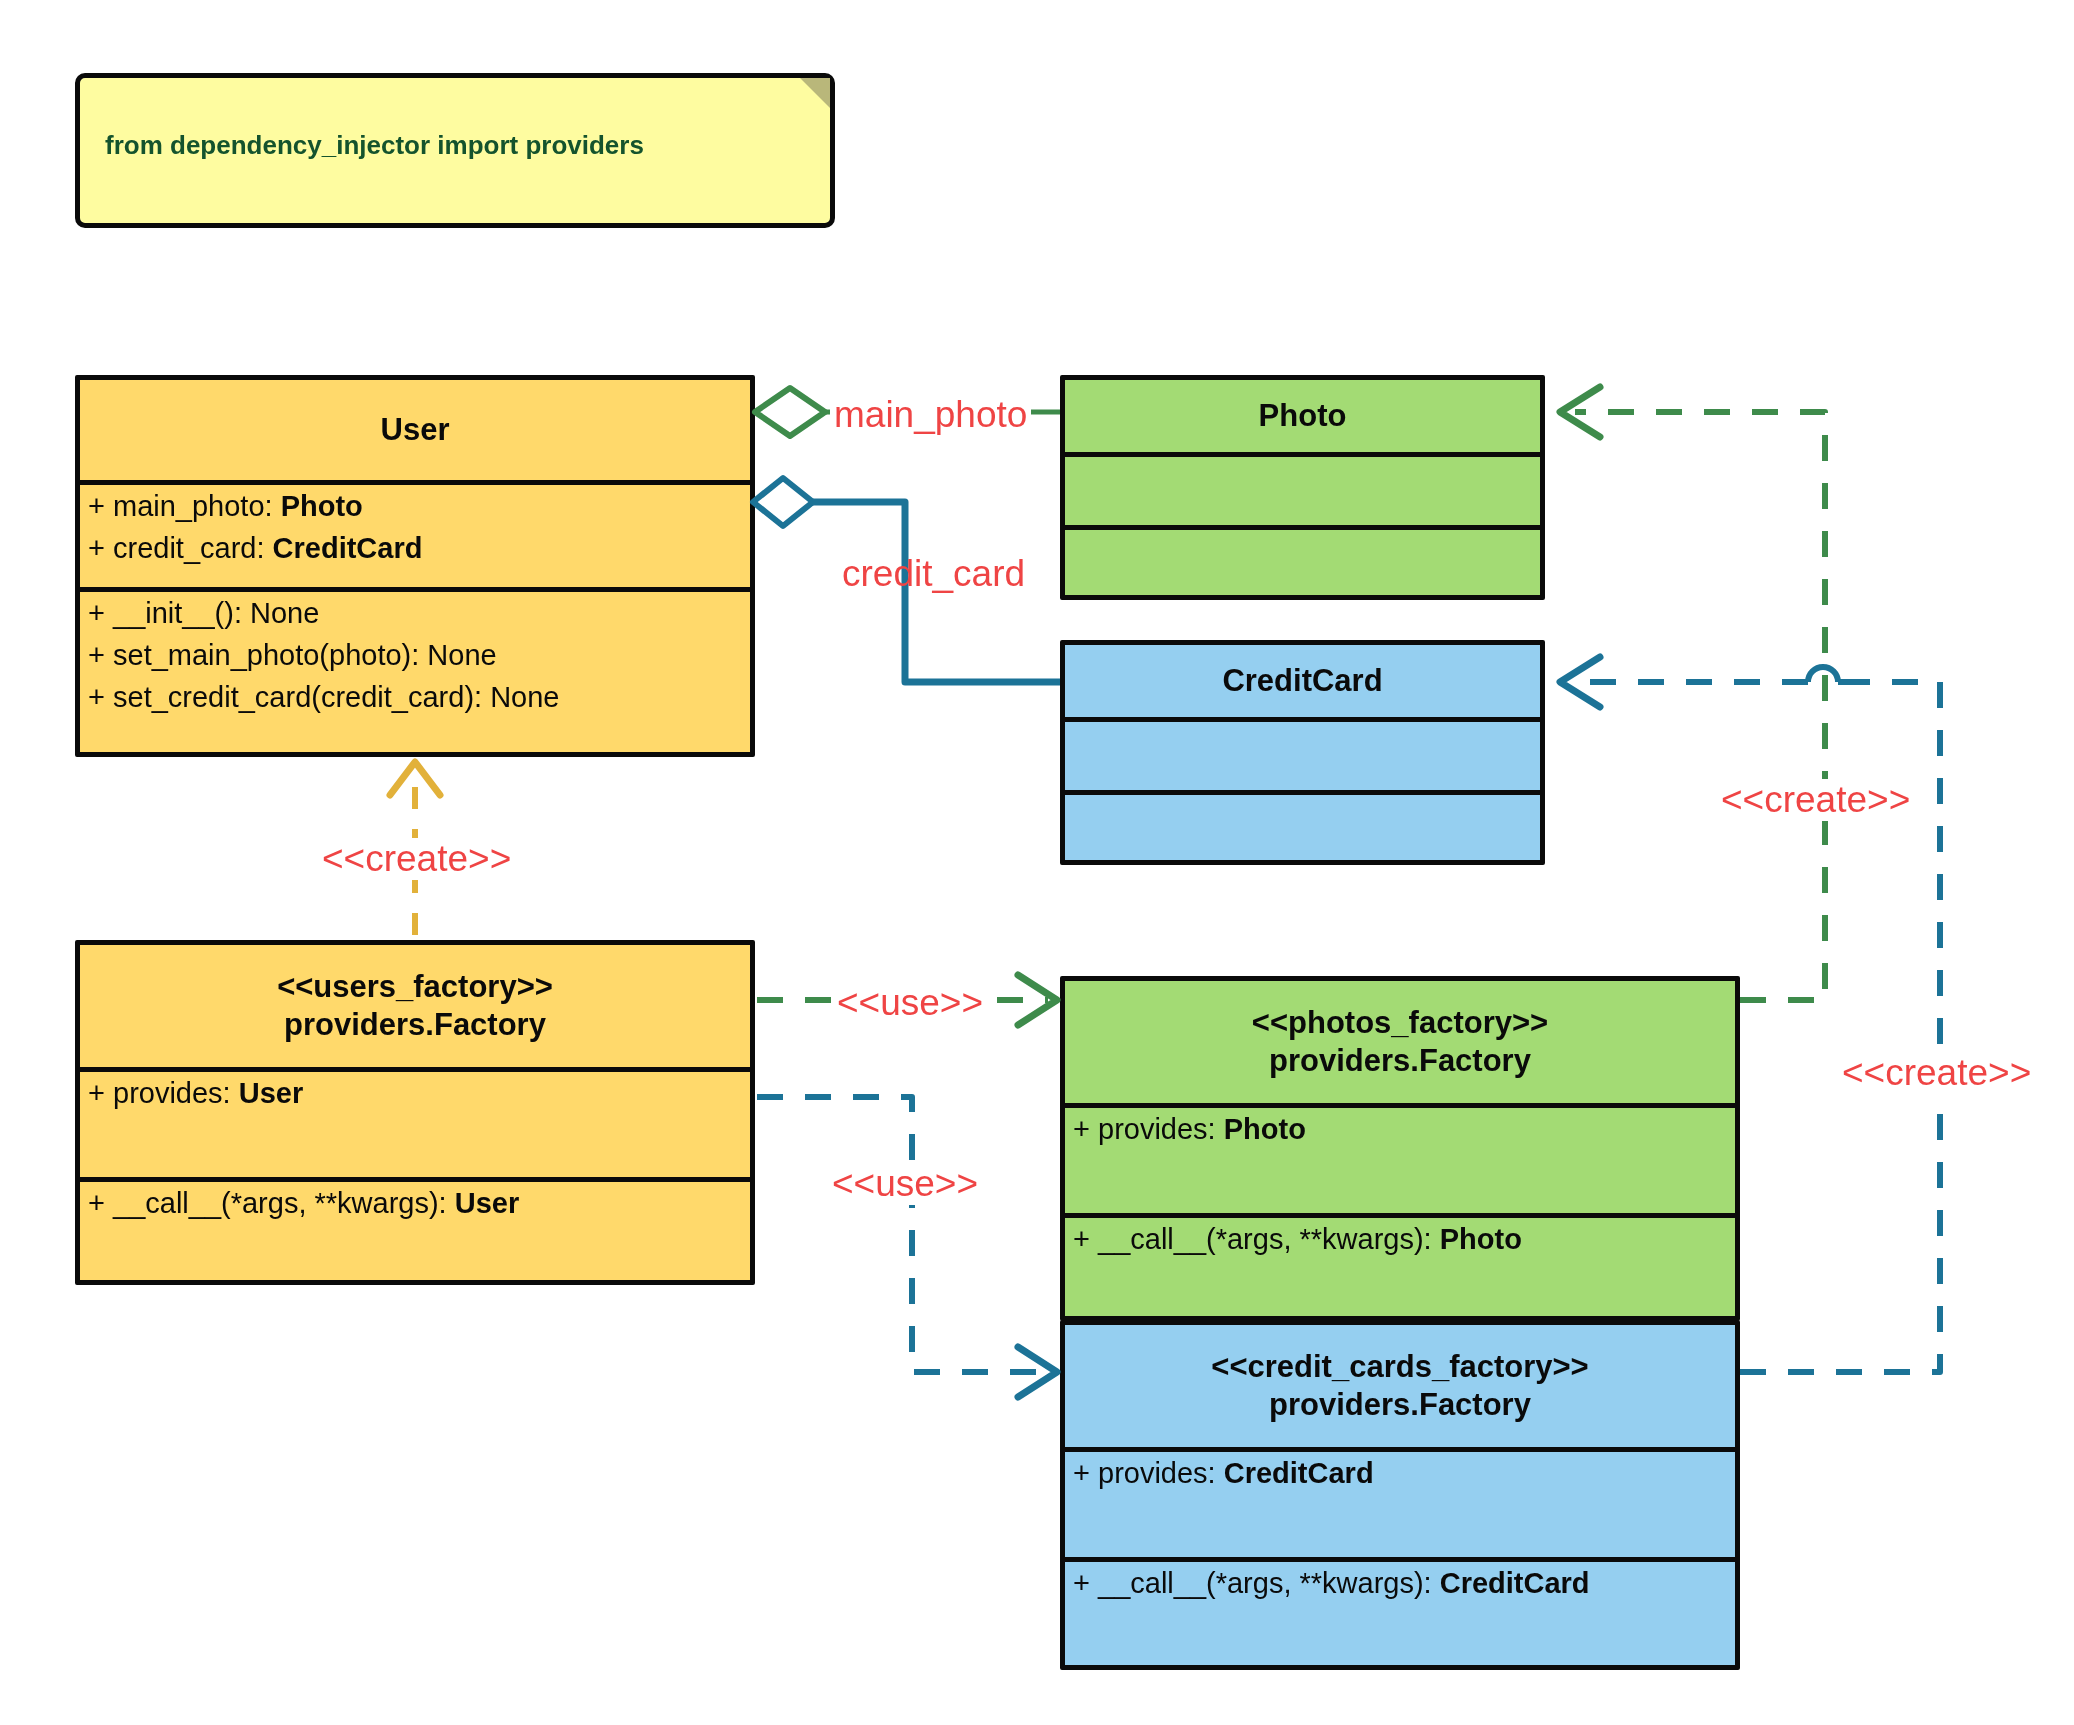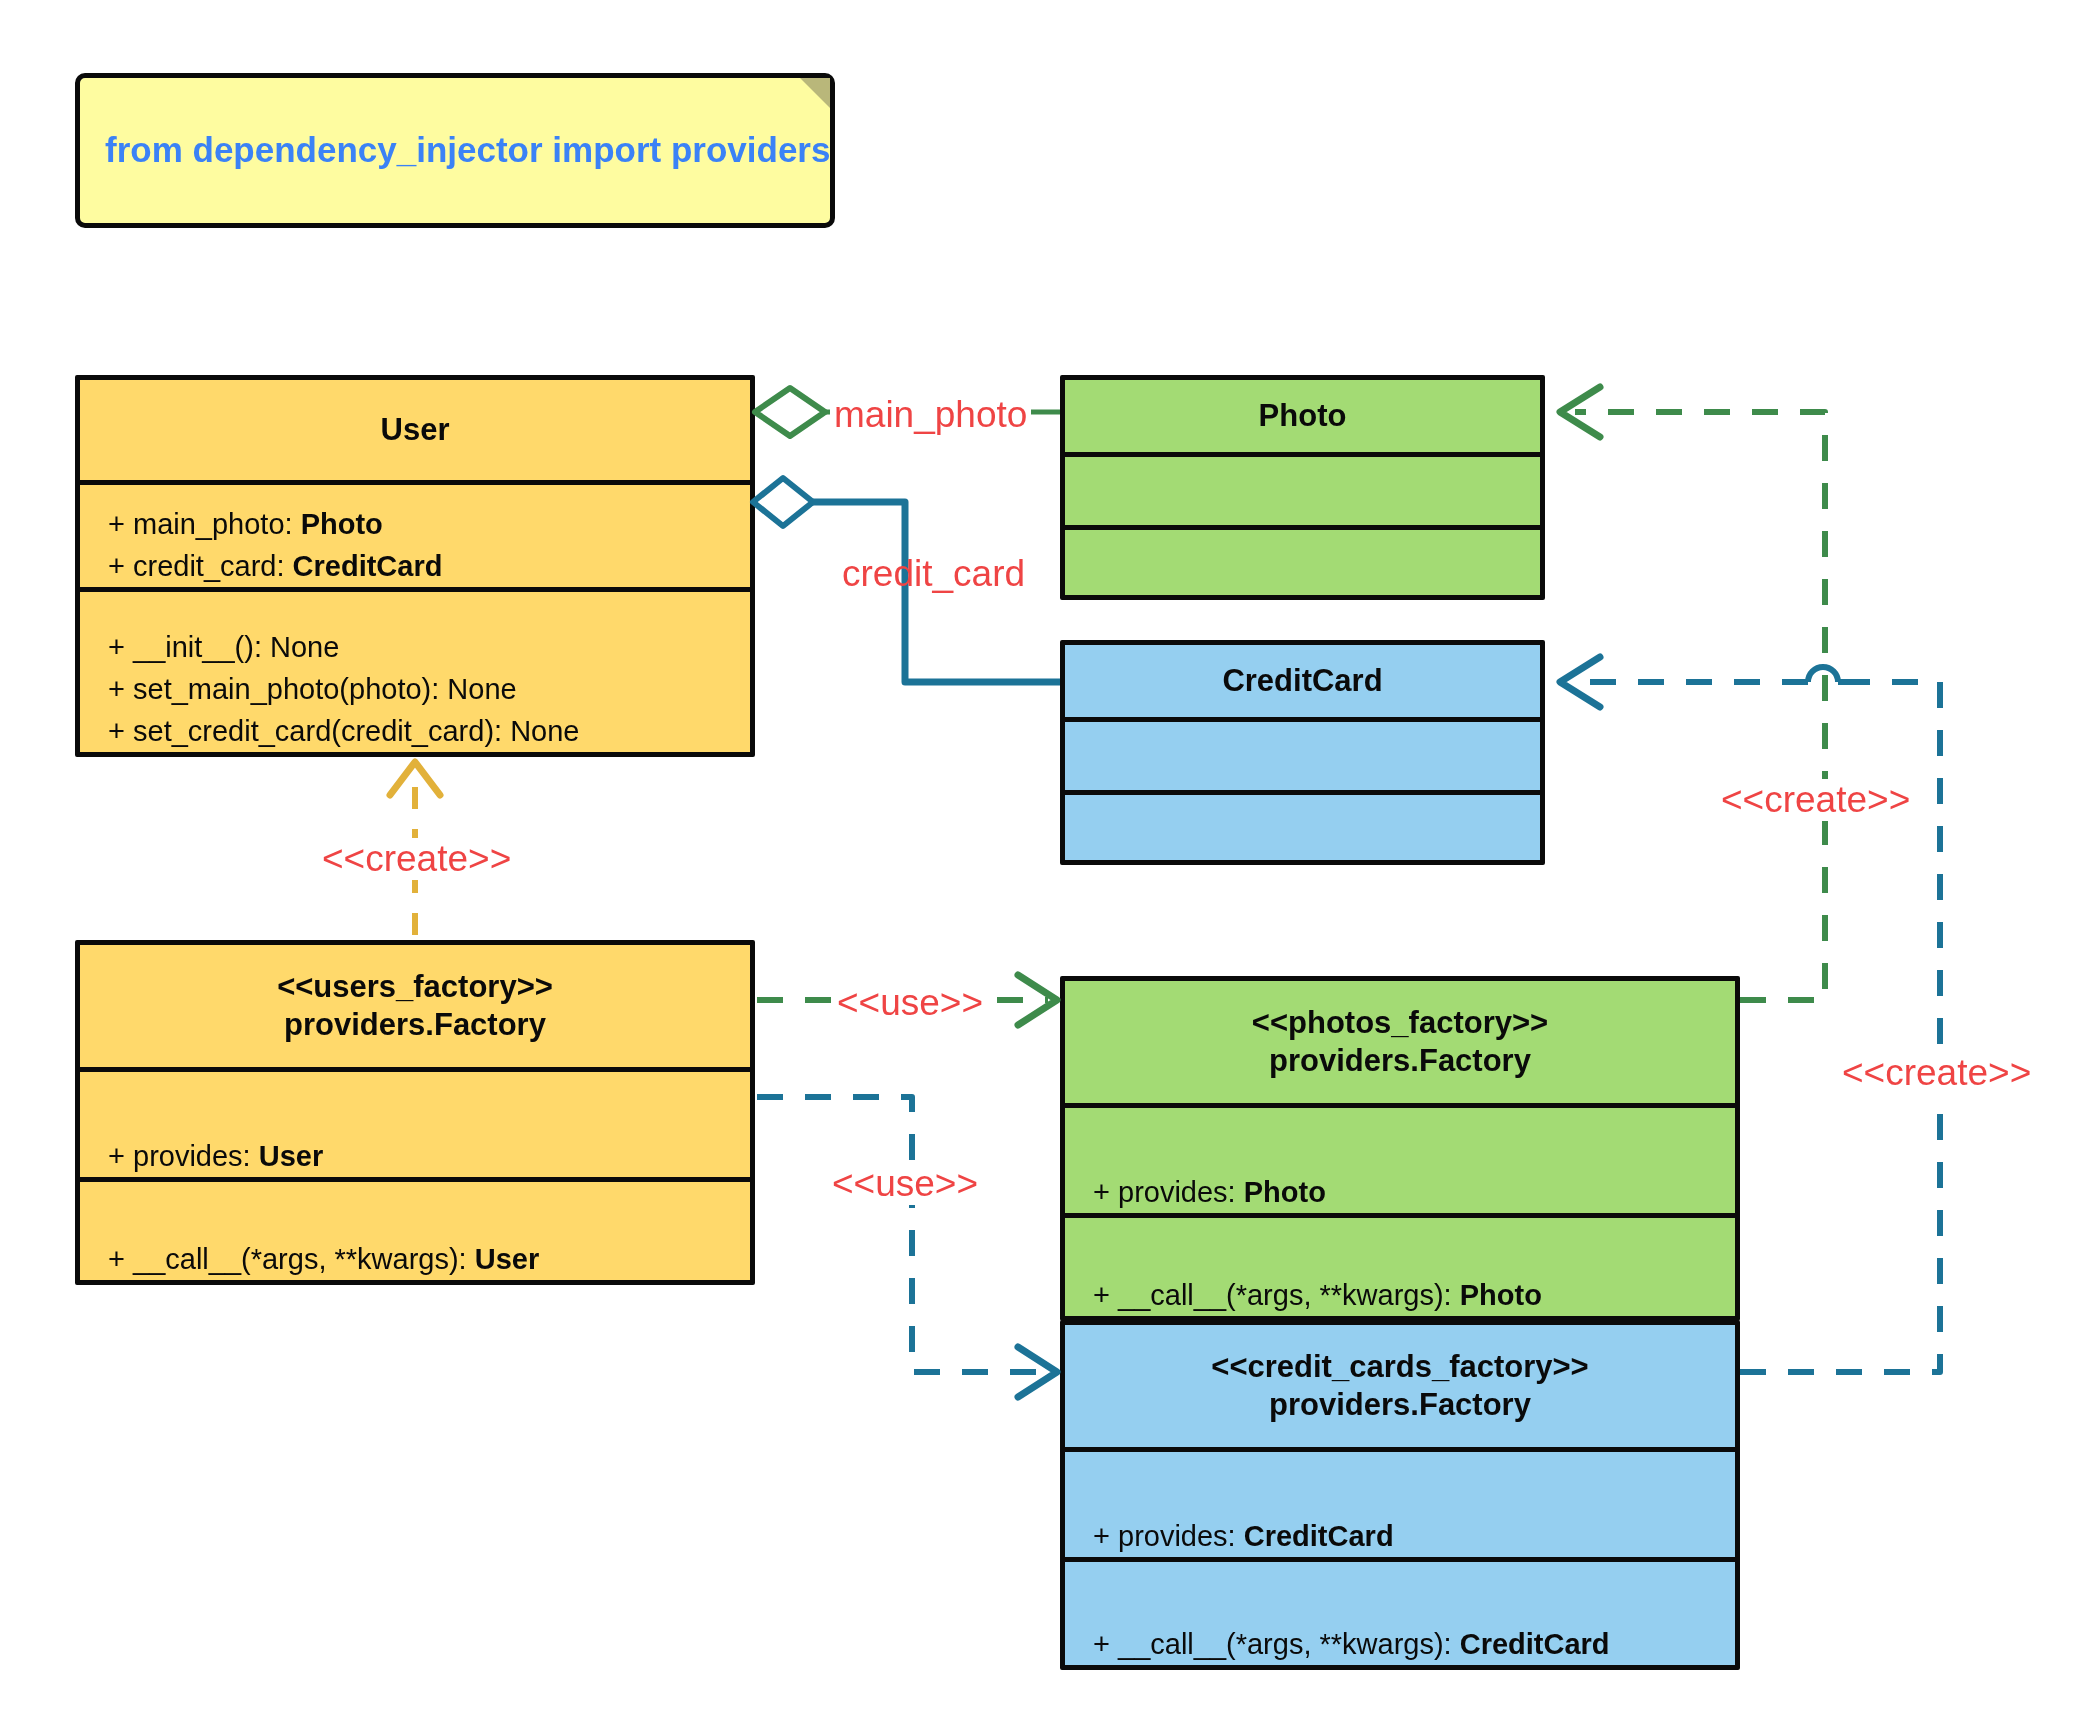--- a/index.html
+++ b/index.html
@@ -16,22 +16,22 @@
   .note{
     position:absolute;
     background:#FEFCA0;
     border:5px solid #0a0a0a;
     border-radius:10px;
     box-sizing:border-box;
   }
   .note-text{
     position:absolute;
     font-weight:bold;
-    font-size:35px;
-    color:#3b82f6;
+    font-size:26px;
+    color:#14532d;
     white-space:nowrap;
   }
   .note-fold{
     position:absolute;
     width:0;height:0;
     border-top:30px solid #b9b77a;
     border-left:30px solid transparent;
   }
 
   
@@ -52,22 +52,22 @@
   .comp + .comp{border-top:5px solid #0a0a0a;}
 
   .title-comp{
     display:flex;align-items:center;justify-content:center;
     text-align:center;
   }
   .title-comp .tt{
     font-weight:bold;font-size:31px;color:#0a0a0a;line-height:1.22;
   }
   .body-comp{
-    display:flex;flex-direction:column;justify-content:flex-end;
-    padding-left:28px;
+    display:flex;flex-direction:column;justify-content:flex-start;
+    padding-left:8px;
   }
   .mem{
     font-size:29px;color:#0a0a0a;line-height:1.45;white-space:nowrap;
   }
   .mem b{font-weight:bold;}
 
   
   .elabel{
     position:absolute;
     font-size:37px;

